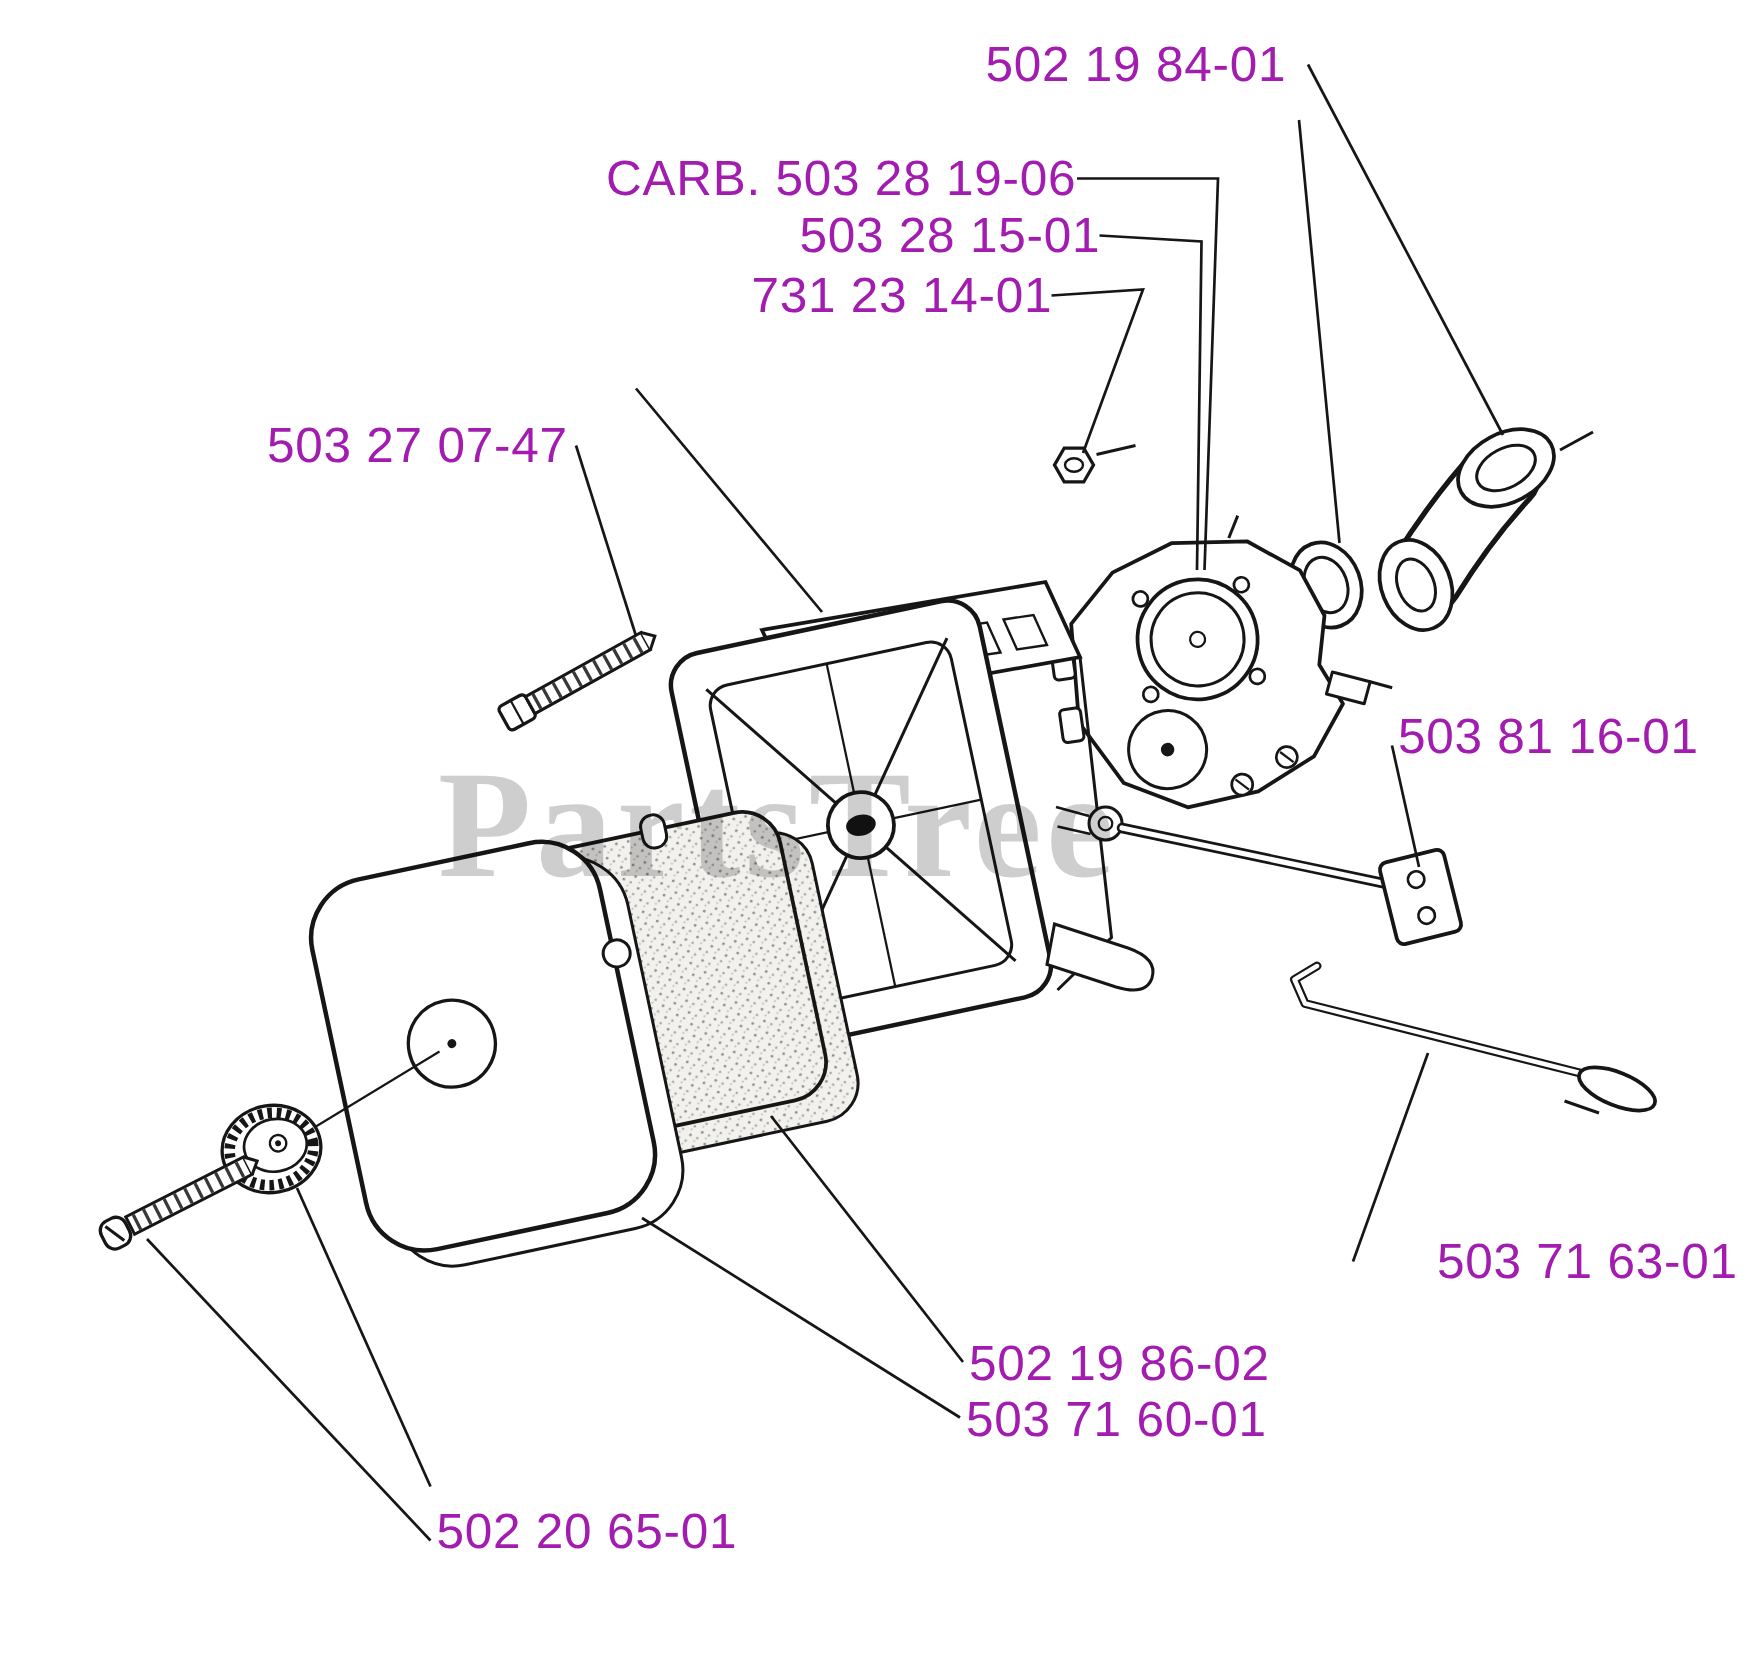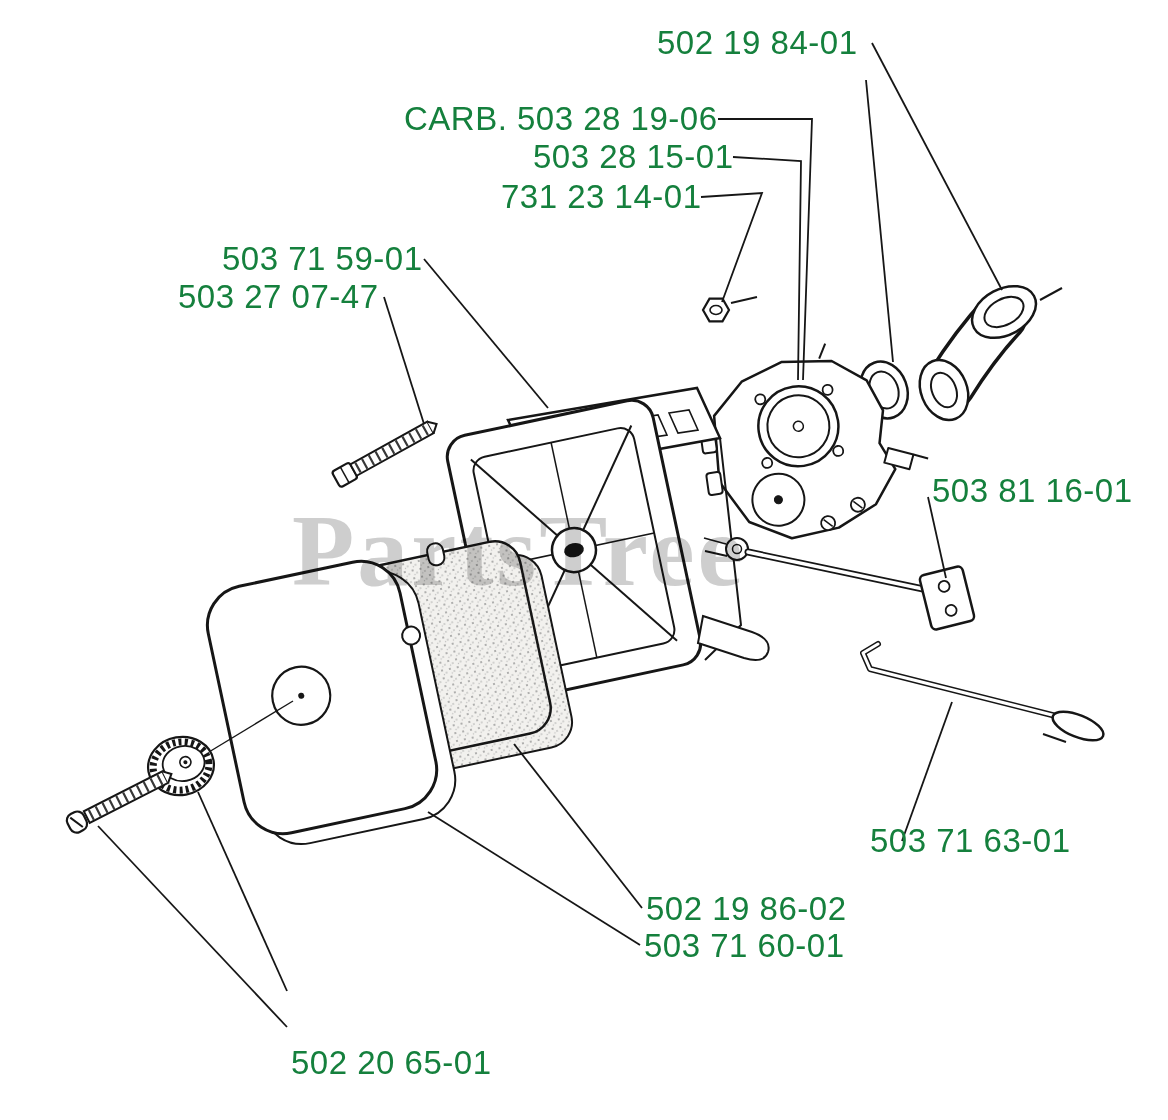--- a/index.html
+++ b/index.html
@@ -7,21 +7,21 @@
     position:relative;width:1168px;height:1120px;background:#ffffff;overflow:hidden;
     font-family:"Liberation Sans",sans-serif;
   }
   .stage svg{position:absolute;left:0;top:0;z-index:1;}
   .watermark{
     position:absolute;left:292px;top:492px;z-index:2;
     font-family:"Liberation Serif",serif;font-size:102px;font-weight:600;letter-spacing:3px;
     color:#9e9e9e;opacity:.5;mix-blend-mode:multiply;pointer-events:none;white-space:nowrap;text-align:right;
   }
   .label{
-    position:absolute;z-index:3;font-size:33px;color:#15803d;white-space:nowrap;
+    position:absolute;z-index:3;font-size:33px;color:#a21caf;white-space:nowrap;
     line-height:38px;letter-spacing:.5px;
   }
 </style>
 </head>
 <body>
 
 <div class="stage">
 
   <svg width="1168" height="1120" viewBox="0 0 1168 1120">
     <defs>
@@ -177,21 +177,20 @@
       <polyline points="287,1027 98,826"></polyline>
     </g>
   </svg>
 
   <div class="watermark">PartsTree</div>
 
   <div class="label" style="left:657px;top:24px">502 19 84-01</div>
   <div class="label" style="left:404px;top:100px">CARB. 503 28 19-06</div>
   <div class="label" style="left:533px;top:138px">503 28 15-01</div>
   <div class="label" style="left:501px;top:178px">731 23 14-01</div>
-  <div class="label" style="left:222px;top:240px">503 71 59-01</div>
   <div class="label" style="left:178px;top:278px">503 27 07-47</div>
   <div class="label" style="left:932px;top:472px">503 81 16-01</div>
-  <div class="label" style="left:870px;top:822px">503 71 63-01</div>
+  <div class="label" style="left:958px;top:822px">503 71 63-01</div>
   <div class="label" style="left:646px;top:890px">502 19 86-02</div>
   <div class="label" style="left:644px;top:927px">503 71 60-01</div>
-  <div class="label" style="left:291px;top:1044px">502 20 65-01</div>
+  <div class="label" style="left:291px;top:1002px">502 20 65-01</div>
 
 </div>
 
 </body></html>

